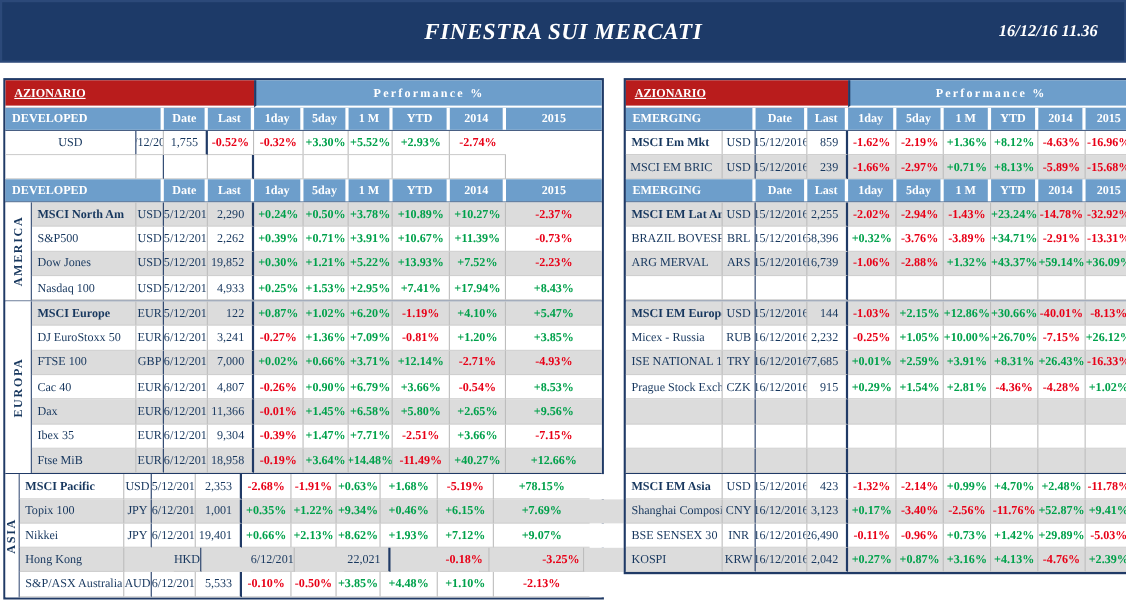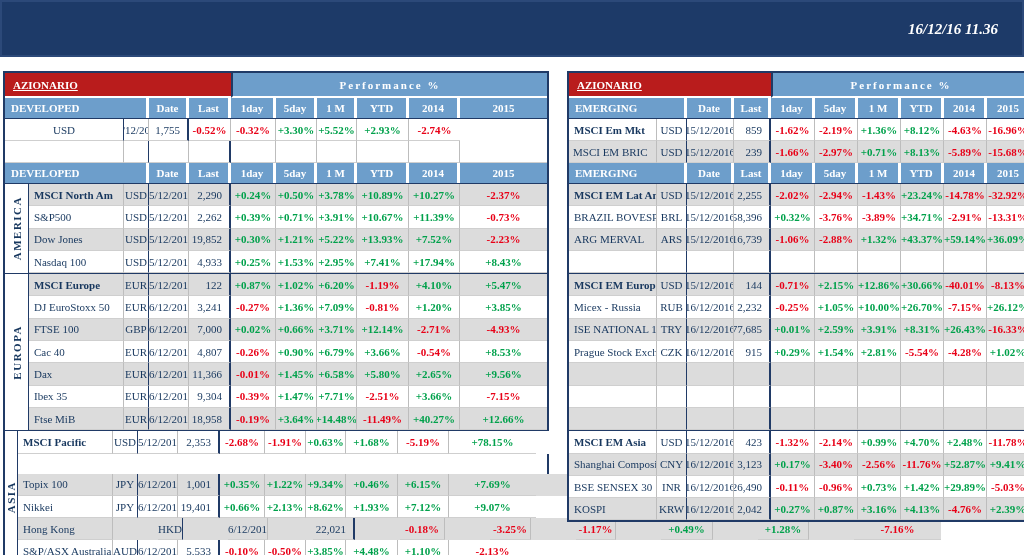--- a/index.html
+++ b/index.html
@@ -47,20 +47,21 @@
   .section ~ .section { border-top:1.5px solid #203a66; }
   .vlabel { width:24px; border-right:1px solid #203a66; display:flex; align-items:center; justify-content:center; background:#ffffff; }
   .vlabel span { writing-mode:vertical-rl; transform:rotate(180deg); font-weight:bold; font-size:11px;
     letter-spacing:1.5px; color:#17375e; }
   .secrows { flex:1; }
 </style>
 </head>
 <body>
 
 <header class="banner">
+  <div class="banner-title">FINESTRA SUI MERCATI</div>
   <div class="banner-datetime">16/12/16 11.36</div>
 </header>
 
 <div class="tables">
   <div class="mtable" id="table-left" style="width: 546px;">
       <div class="row hdr1" style="grid-template-columns: 226px 316px;">
         <div class="azio-cell">AZIONARIO</div>
         <div class="perf-cell">Performance %</div>
       </div>
       <div class="row hdrrow" style="grid-template-columns: 144px 40px 42px 45px 41px 40px 52px 51px 87px;">
@@ -264,21 +265,21 @@
             <div class="c-ccy">USD</div>
             <div class="c-date">15/12/2016</div>
             <div class="c-last">2,353</div>
             <div class="c-perf neg">-2.68%</div>
             <div class="c-perf neg">-1.91%</div>
             <div class="c-perf pos">+0.63%</div>
             <div class="c-perf pos">+1.68%</div>
             <div class="c-perf neg">-5.19%</div>
             <div class="c-perf pos">+78.15%</div>
           </div>
-          <div class="row r-data" style="grid-template-columns: 95px 25px 40px 42px 45px 41px 40px 52px 51px 87px; background: rgb(220, 220, 220); margin-top: 20px;">
+          <div class="row r-data" style="grid-template-columns: 95px 25px 40px 42px 45px 41px 40px 52px 51px 87px; background: rgb(220, 220, 220);">
             <div class="c-name" style="padding-left: 5px;">Topix 100</div>
             <div class="c-ccy">JPY</div>
             <div class="c-date">16/12/2016</div>
             <div class="c-last">1,001</div>
             <div class="c-perf pos">+0.35%</div>
             <div class="c-perf pos">+1.22%</div>
             <div class="c-perf pos">+9.34%</div>
             <div class="c-perf pos">+0.46%</div>
             <div class="c-perf pos">+6.15%</div>
             <div class="c-perf pos">+7.69%</div>
@@ -425,21 +426,21 @@
           </div>
         </div>
       </div>
       <div class="section">
         <div class="secrows">
           <div class="row r-data" style="grid-template-columns: 88px 30px 47px 37px 44px 43px 43px 43px 43px 42px; background: rgb(220, 220, 220);">
             <div class="c-name emph" style="padding-left: 5px;">MSCI EM Europe</div>
             <div class="c-ccy">USD</div>
             <div class="c-date">15/12/2016</div>
             <div class="c-last">144</div>
-            <div class="c-perf neg">-0.71%</div>
+            <div class="c-perf neg">-1.03%</div>
             <div class="c-perf pos">+2.15%</div>
             <div class="c-perf pos">+12.86%</div>
             <div class="c-perf pos">+30.66%</div>
             <div class="c-perf neg">-40.01%</div>
             <div class="c-perf neg">-8.13%</div>
           </div>
           <div class="row r-data" style="grid-template-columns: 88px 30px 47px 37px 44px 43px 43px 43px 43px 42px; background: rgb(255, 255, 255);">
             <div class="c-name" style="padding-left: 5px;">Micex - Russia</div>
             <div class="c-ccy">RUB</div>
             <div class="c-date">16/12/2016</div>
@@ -464,21 +465,21 @@
             <div class="c-perf neg">-16.33%</div>
           </div>
           <div class="row r-data" style="grid-template-columns: 88px 30px 47px 37px 44px 43px 43px 43px 43px 42px; background: rgb(255, 255, 255);">
             <div class="c-name" style="padding-left: 5px;">Prague Stock Exch.</div>
             <div class="c-ccy">CZK</div>
             <div class="c-date">16/12/2016</div>
             <div class="c-last">915</div>
             <div class="c-perf pos">+0.29%</div>
             <div class="c-perf pos">+1.54%</div>
             <div class="c-perf pos">+2.81%</div>
-            <div class="c-perf neg">-5.54%</div>
+            <div class="c-perf neg">-4.36%</div>
             <div class="c-perf neg">-4.28%</div>
             <div class="c-perf pos">+1.02%</div>
           </div>
           <div class="row r-data" style="grid-template-columns: 88px 30px 47px 37px 44px 43px 43px 43px 43px 42px; background: rgb(220, 220, 220);">
             <div class="c-name" style="padding-left: 5px;">&nbsp;</div>
             <div class="c-ccy">&nbsp;</div>
             <div class="c-date">&nbsp;</div>
             <div class="c-last">&nbsp;</div>
             <div class="c-perf">&nbsp;</div>
             <div class="c-perf">&nbsp;</div>

